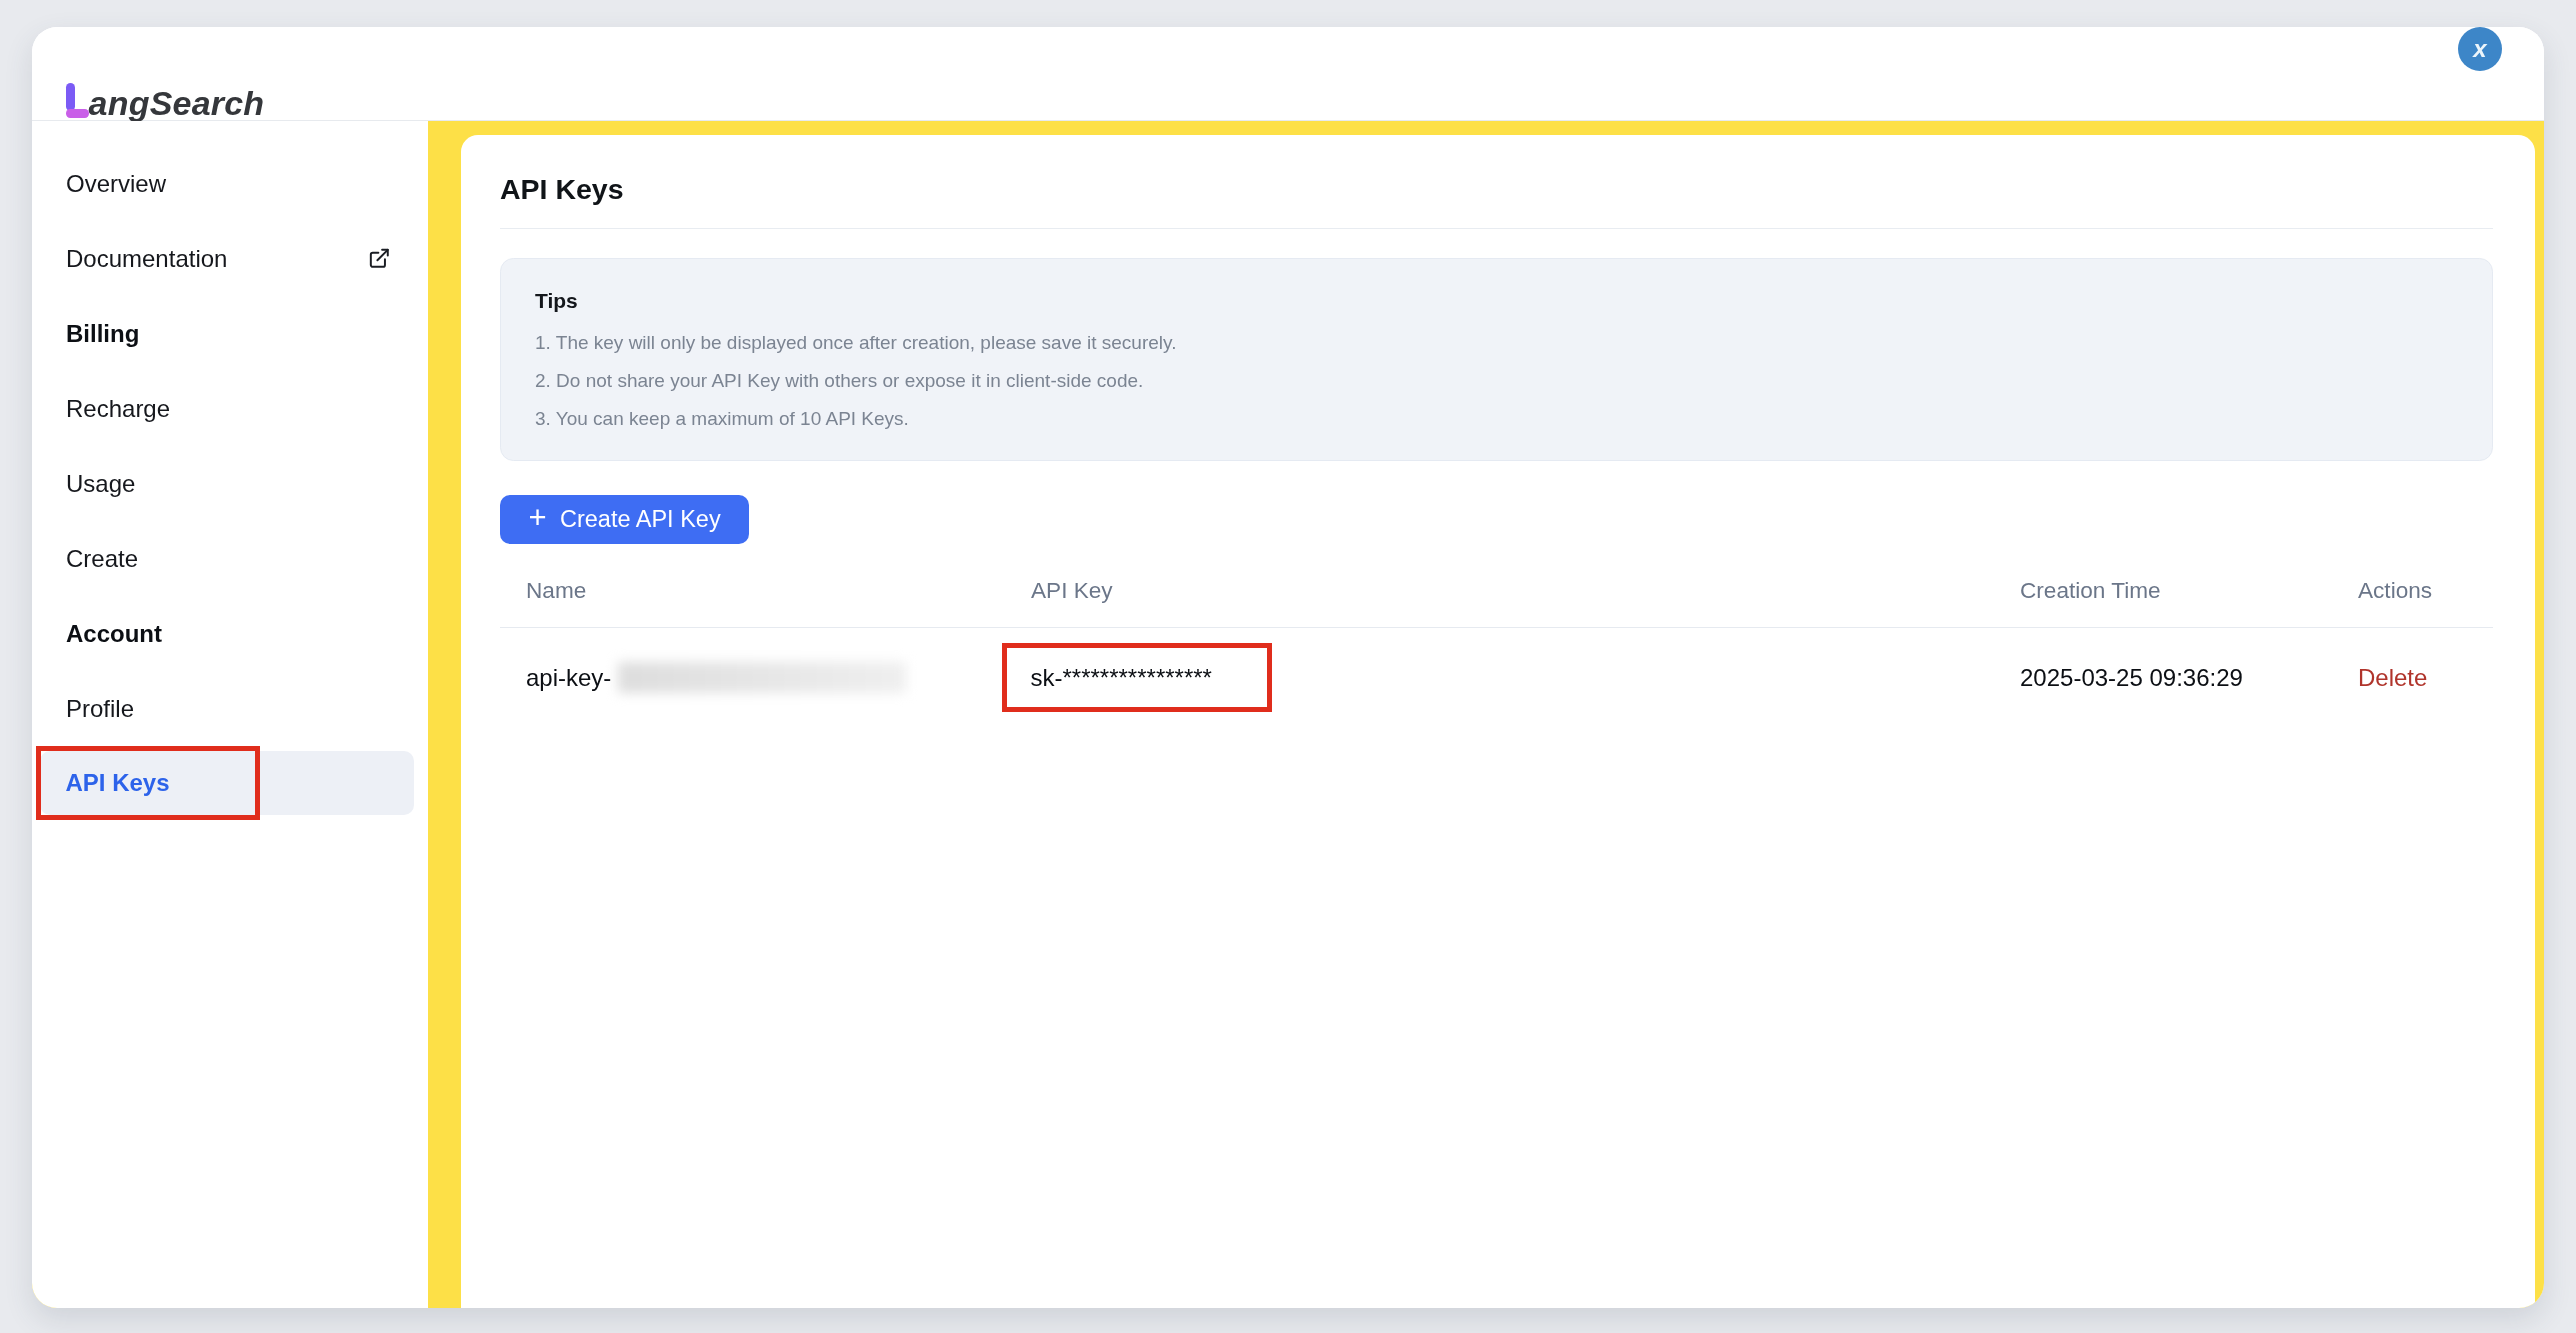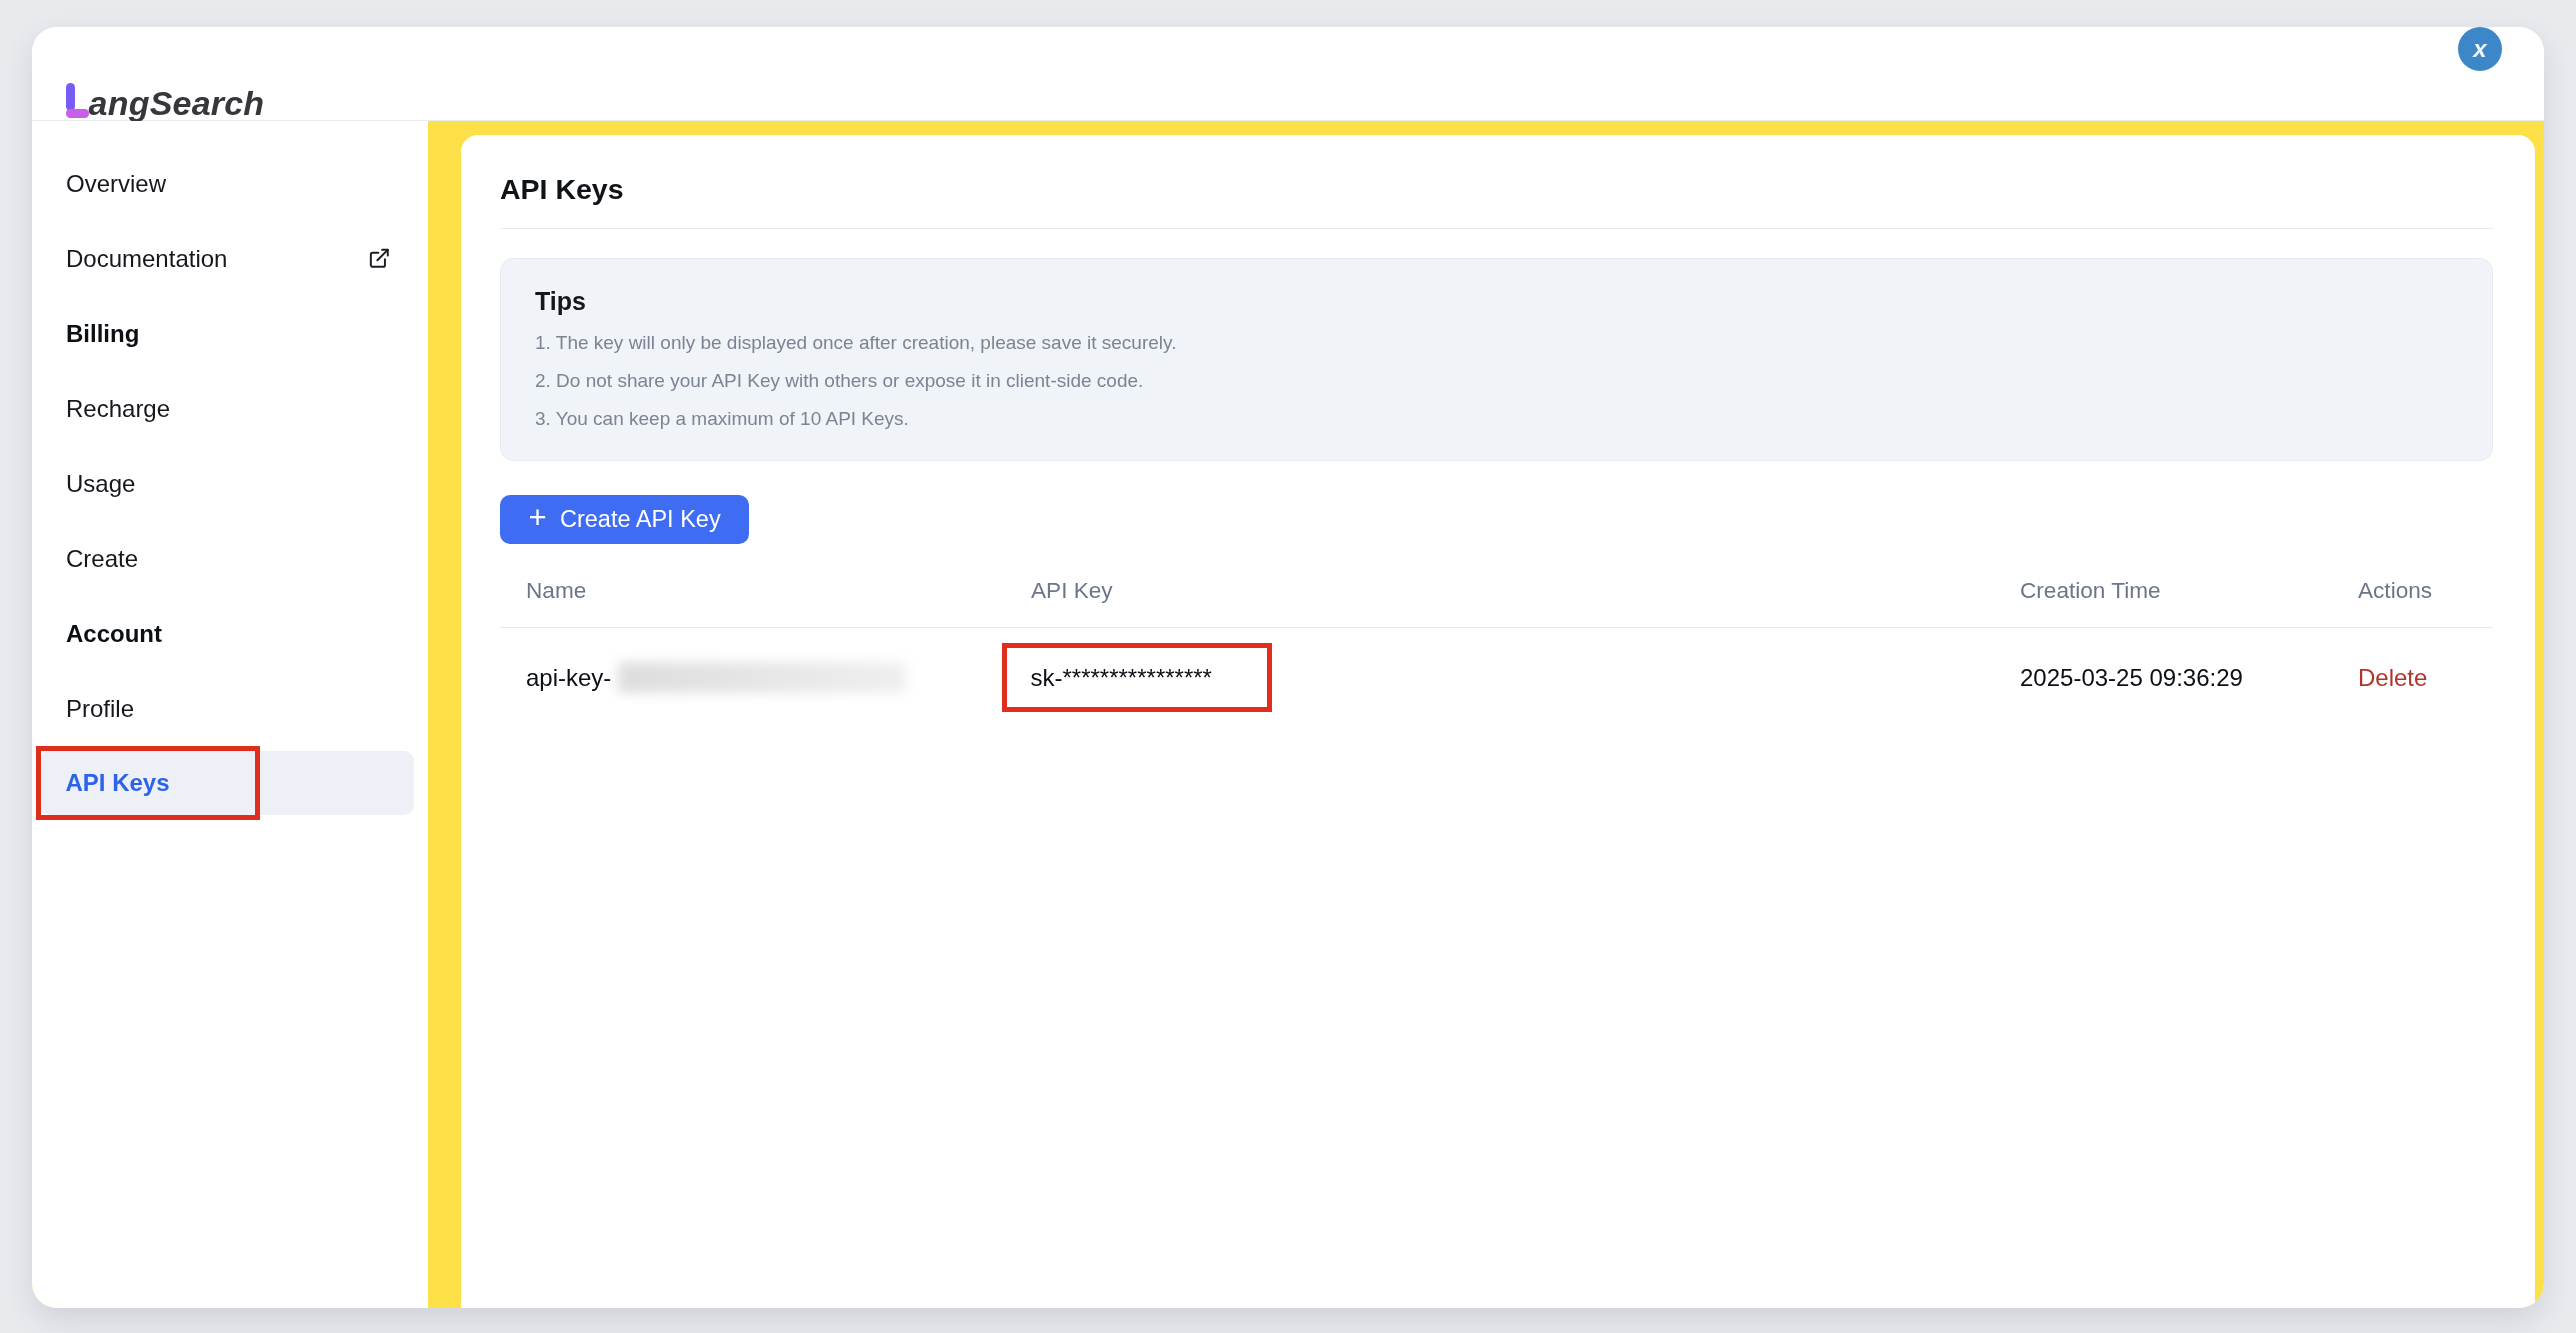--- a/index.html
+++ b/index.html
@@ -36,21 +36,21 @@
     border:5px solid #e02d1c;pointer-events:none;}
 
   
   .main-wrap{flex:1;padding:14.3px 9.2px 0 33px;min-width:0;}
   .panel{background:#ffffff;border-radius:17px 17px 0 0;height:100%;padding:37px 42px 0 39px;}
   .page-title{font-size:28.5px;font-weight:700;color:#101418;line-height:34px;}
   .title-divider{margin-top:22px;border-top:0.8px solid #e8ecf1;height:0;}
 
   .tips{margin-top:28.5px;height:203px;background:#f0f3f8;border:0.8px solid #e5eaf2;
     border-radius:13.4px;padding:27px 34px;}
-  .tips-title{font-size:25px;font-weight:700;color:#14171c;line-height:30px;}
+  .tips-title{font-size:21px;font-weight:700;color:#14171c;line-height:30px;}
   .tips-list{margin:8.4px 0 0 0;padding:0;list-style:none;}
   .tips-list li{font-size:19px;color:#7b8492;line-height:38px;}
 
   .create-btn{margin-top:34px;height:49px;padding:0 28.5px;background:#3e6df3;color:#ffffff;
     border:none;border-radius:10px;font-size:23.5px;font-family:"Liberation Sans",sans-serif;
     display:inline-flex;align-items:center;gap:13.4px;cursor:pointer;}
   .plus-glyph{font-size:31px;font-weight:400;line-height:1;margin-top:-3.4px;}
 
   .table{margin-top:34px;}
   .thead,.trow{display:grid;grid-template-columns:531px 989px 338px 1fr;}

